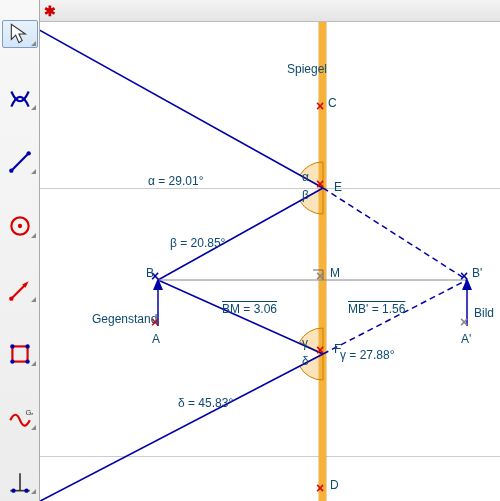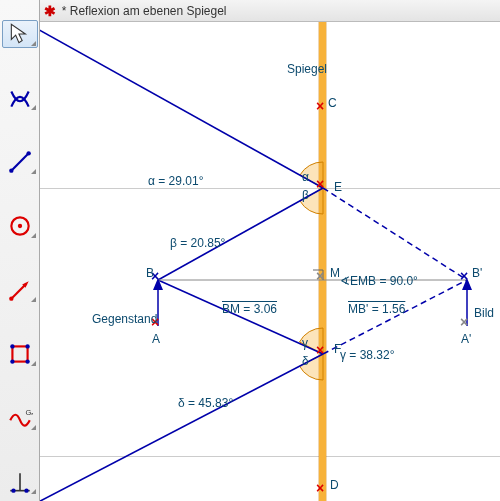--- a/index.html
+++ b/index.html
@@ -116,21 +116,20 @@
         <text x="2" y="22" font-size="10" fill="#d00" font-weight="bold">B</text>
         <line x1="14" y1="10" x2="20" y2="10" stroke="#d00" stroke-width="1.5"></line>
         <polygon points="22,10 18,7 18,13" fill="#d00"></polygon>
       </svg>
       <span class="corner"></span>
     </div>
 </div>
 
 <div class="titlebar">
   <span class="xicon">✱</span>
-  <span>* Reflexion am ebenen Spiegel</span>
 </div>
 
 <div class="canvas">
   <div class="aline" style="top:166px"></div>
   <div class="aline" style="top:434px"></div>
   <div class="mirror" style="left:279px"></div>
 
   <svg class="ov" width="460" height="479">
     <path class="ang" d="M283 166 L283 140 A26 26 0 0 0 260 153 Z"></path>
     <path class="ang" d="M283 166 L260 179 A26 26 0 0 0 283 192 Z"></path>
@@ -188,22 +187,21 @@
   <div class="lbl" style="left:294px;top:320px">F</div>
   <div class="lbl" style="left:290px;top:456px">D</div>
   <div class="lbl" style="left:106px;top:244px">B</div>
   <div class="lbl" style="left:112px;top:310px">A</div>
   <div class="lbl" style="left:432px;top:244px">B'</div>
   <div class="lbl" style="left:421px;top:310px">A'</div>
   <div class="lbl" style="left:52px;top:290px">Gegenstand</div>
   <div class="lbl" style="left:434px;top:284px">Bild</div>
   <div class="lbl" style="left:108px;top:152px">α = 29.01°</div>
   <div class="lbl" style="left:130px;top:214px">β = 20.85°</div>
-  <div class="lbl" style="left:300px;top:326px">γ = 38.32°</div>
+  <div class="lbl" style="left:300px;top:326px">γ = 27.88°</div>
   <div class="lbl" style="left:138px;top:374px">δ = 45.83°</div>
-  <div class="lbl" style="left:300px;top:252px">∢<span>EMB = 90.0°</span></div>
   <div class="lbl" style="left:182px;top:280px"><span style="text-decoration:overline">BM = 3.06</span></div>
   <div class="lbl" style="left:308px;top:280px"><span style="text-decoration:overline">MB' = 1.56</span></div>
   <div class="lbl" style="left:262px;top:148px">α</div>
   <div class="lbl" style="left:262px;top:166px">β</div>
   <div class="lbl" style="left:262px;top:314px">γ</div>
   <div class="lbl" style="left:262px;top:332px">δ</div>
 </div>
 
 </body></html>

